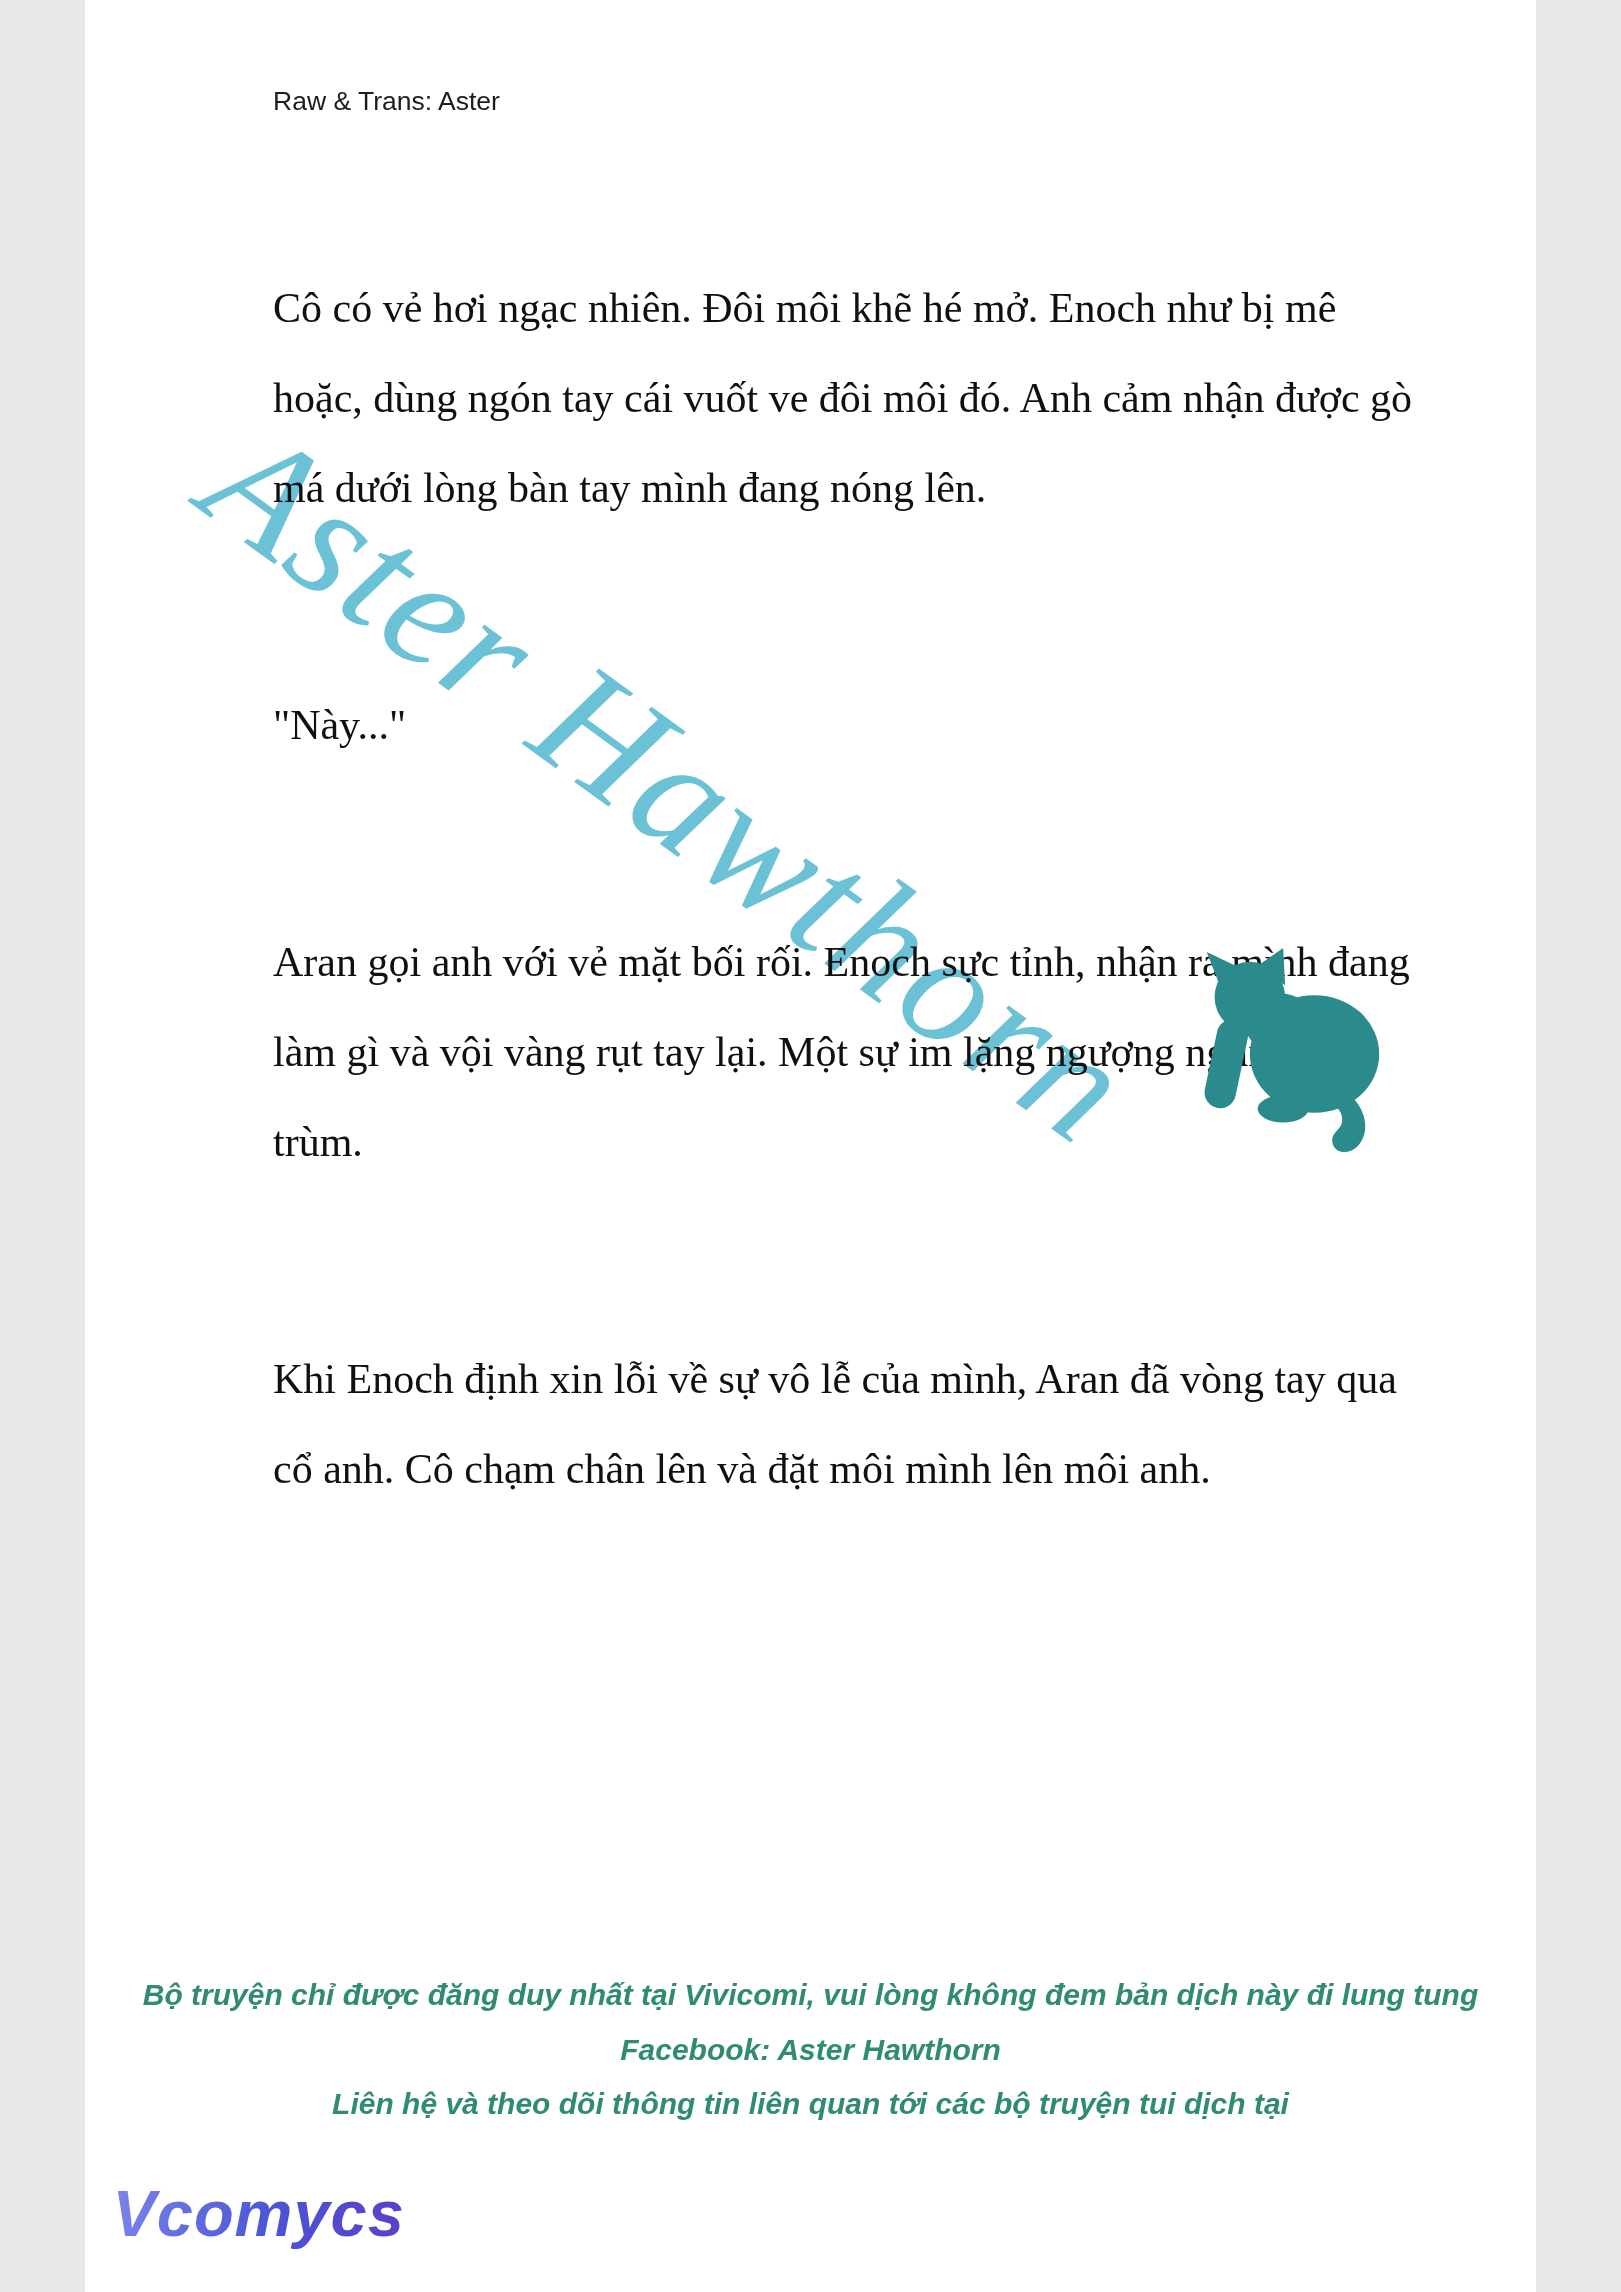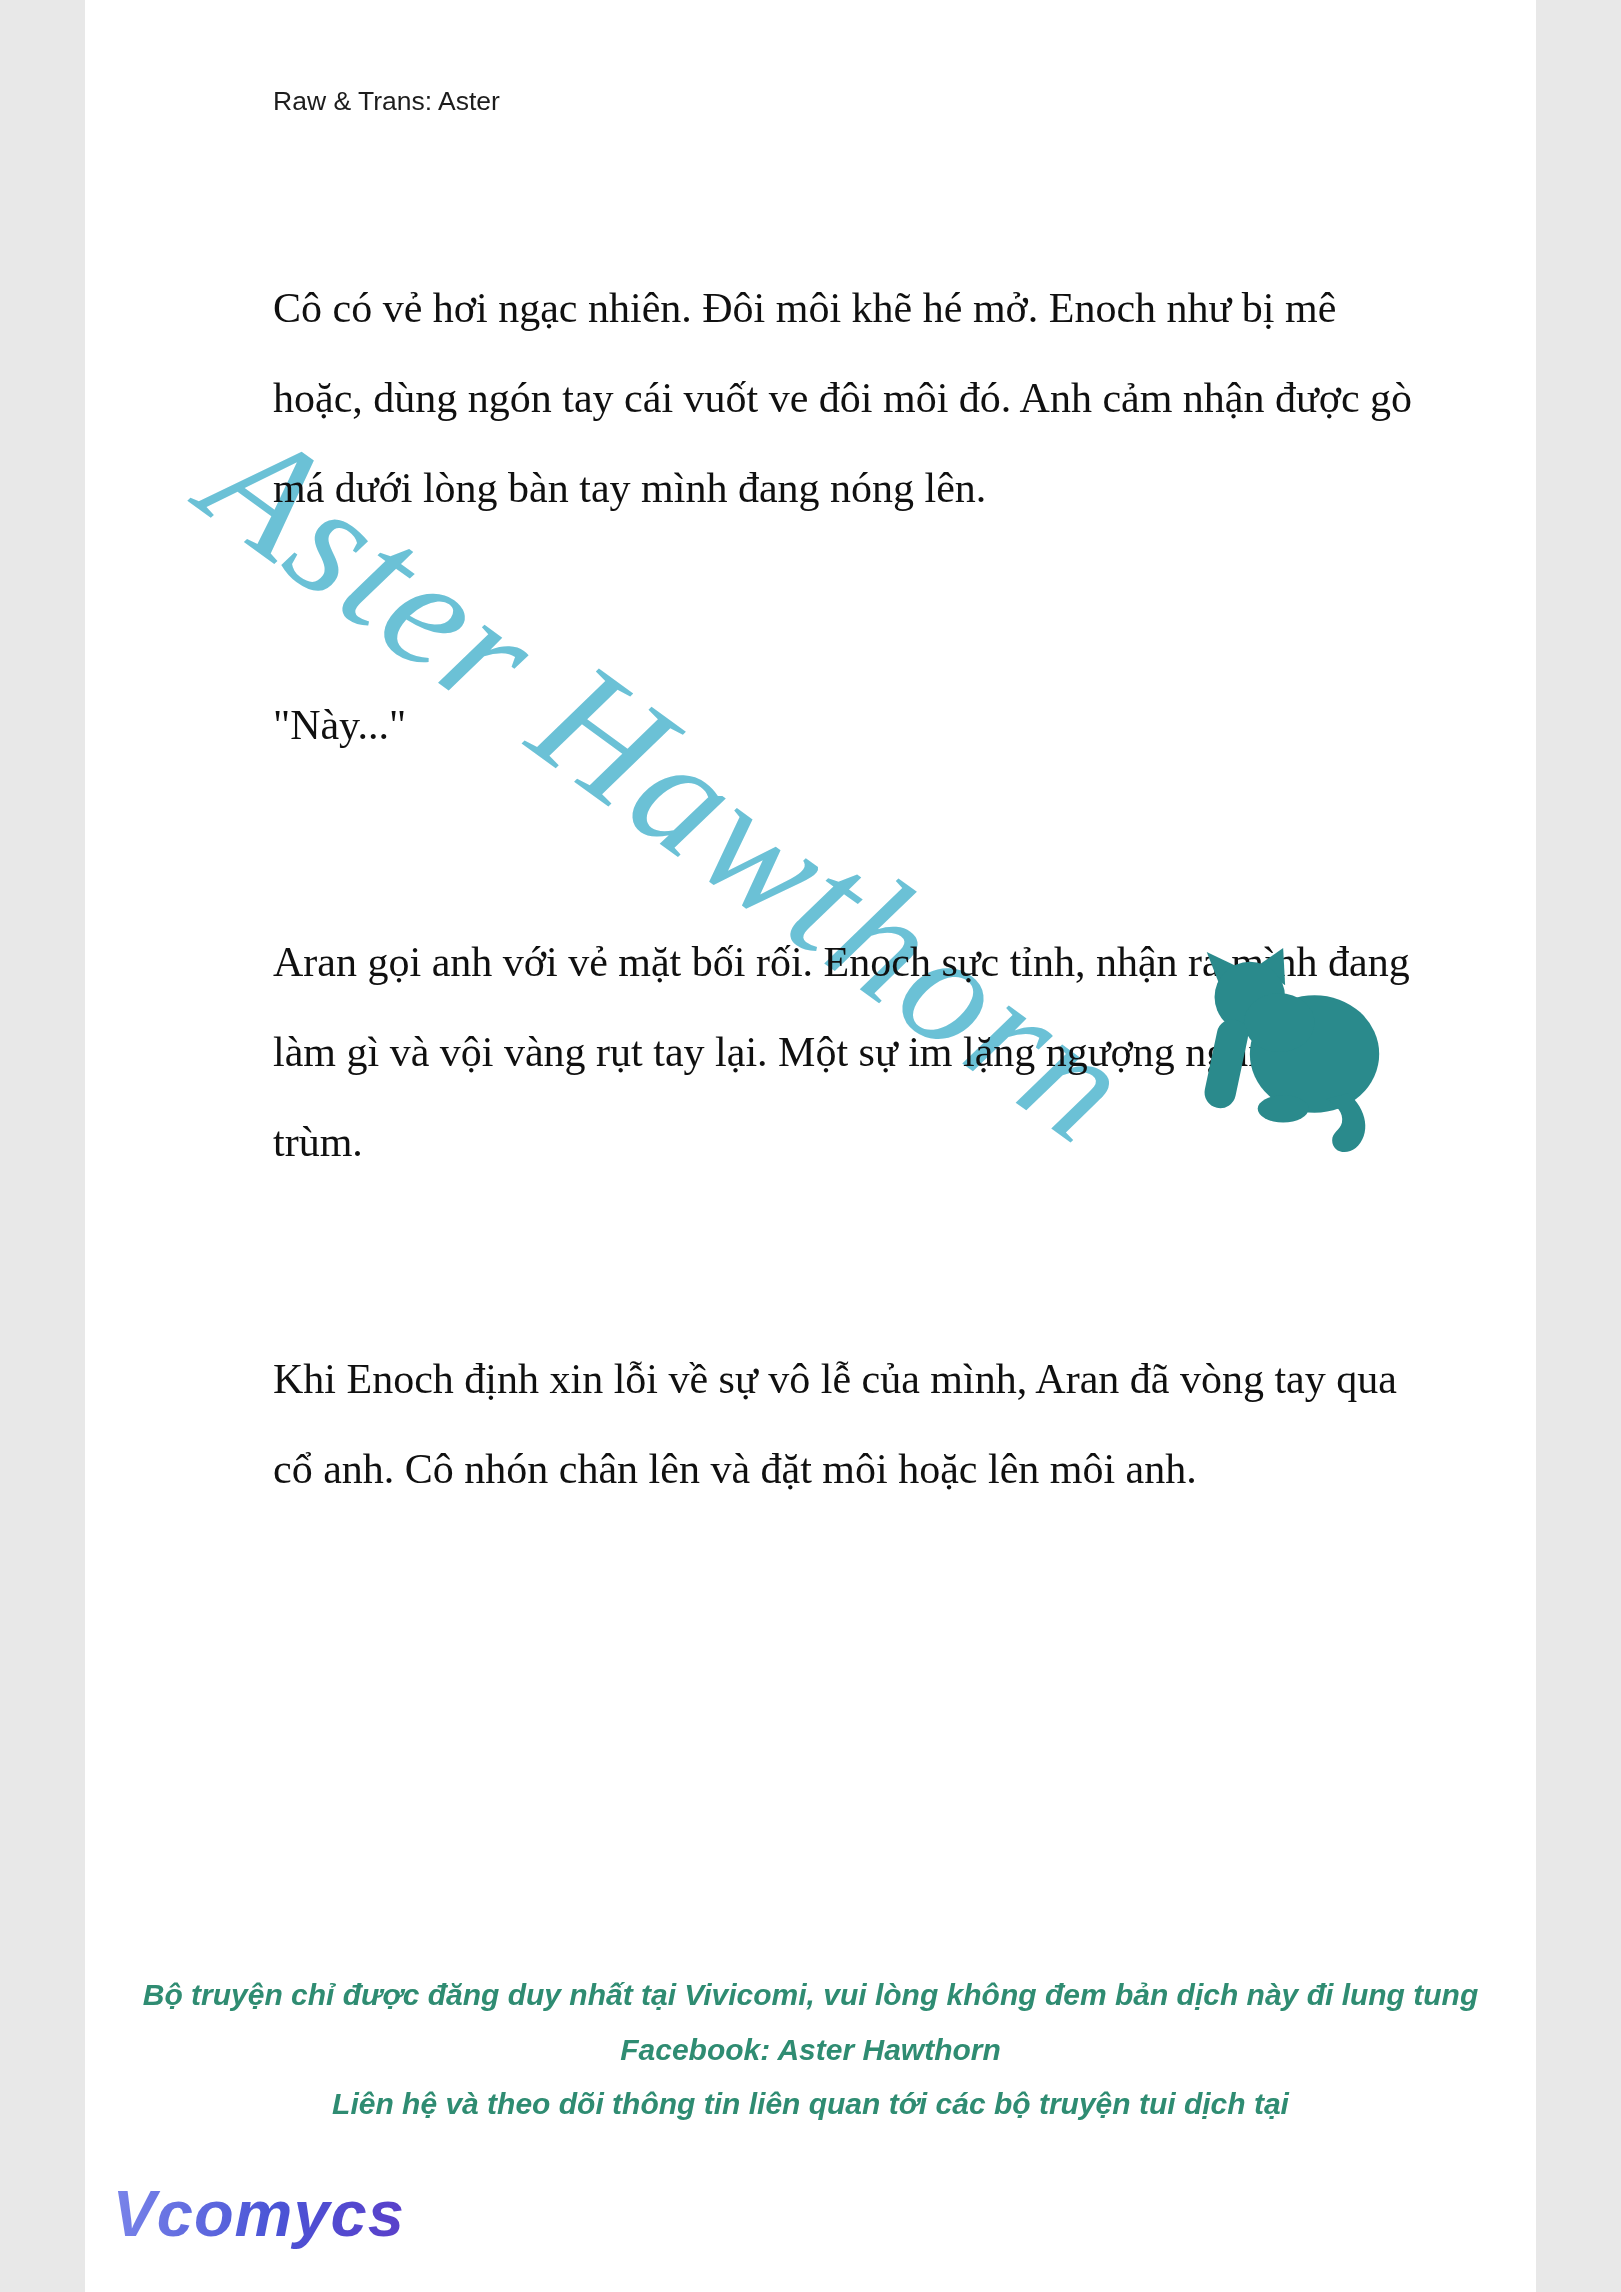--- a/index.html
+++ b/index.html
@@ -93,21 +93,21 @@
 <div class="page">
 
   <div class="header">Raw &amp; Trans: Aster</div>
 
   <div class="watermark">Aster Hawthorn</div>
 
   <div class="content">
     <p>Cô có vẻ hơi ngạc nhiên. Đôi môi khẽ hé mở. Enoch như bị mê hoặc, dùng ngón tay cái vuốt ve đôi môi đó. Anh cảm nhận được gò má dưới lòng bàn tay mình đang nóng lên.</p>
     <p>"Này..."</p>
     <p>Aran gọi anh với vẻ mặt bối rối. Enoch sực tỉnh, nhận ra mình đang làm gì và vội vàng rụt tay lại. Một sự im lặng ngượng ngùng bao trùm.</p>
-    <p>Khi Enoch định xin lỗi về sự vô lễ của mình, Aran đã vòng tay qua cổ anh. Cô nhón chân lên và đặt môi hoặc lên môi anh.</p>
+    <p>Khi Enoch định xin lỗi về sự vô lễ của mình, Aran đã vòng tay qua cổ anh. Cô chạm chân lên và đặt môi mình lên môi anh.</p>
   </div>
 
   <div class="cat">
     <svg width="196" height="211" viewBox="0 0 200 215" xmlns="http://www.w3.org/2000/svg" aria-hidden="true">
       <g fill="#2a8a8c">
 
         <polygon points="28,42 14,6 52,24"></polygon>
         <polygon points="66,20 92,2 94,40"></polygon>
 
         <circle cx="58" cy="52" r="36"></circle>

